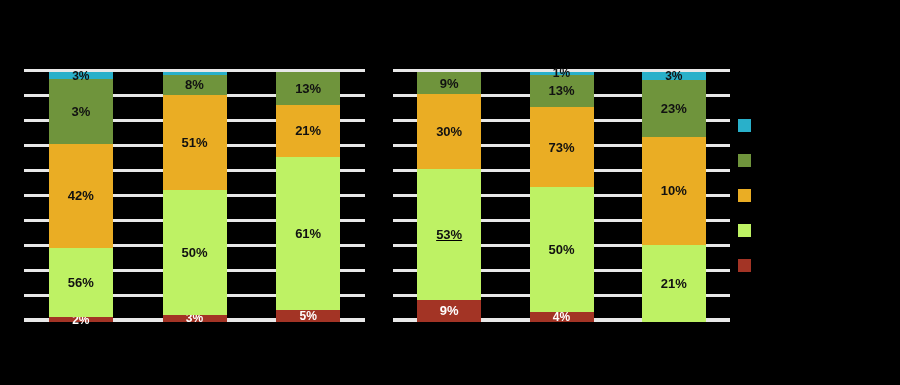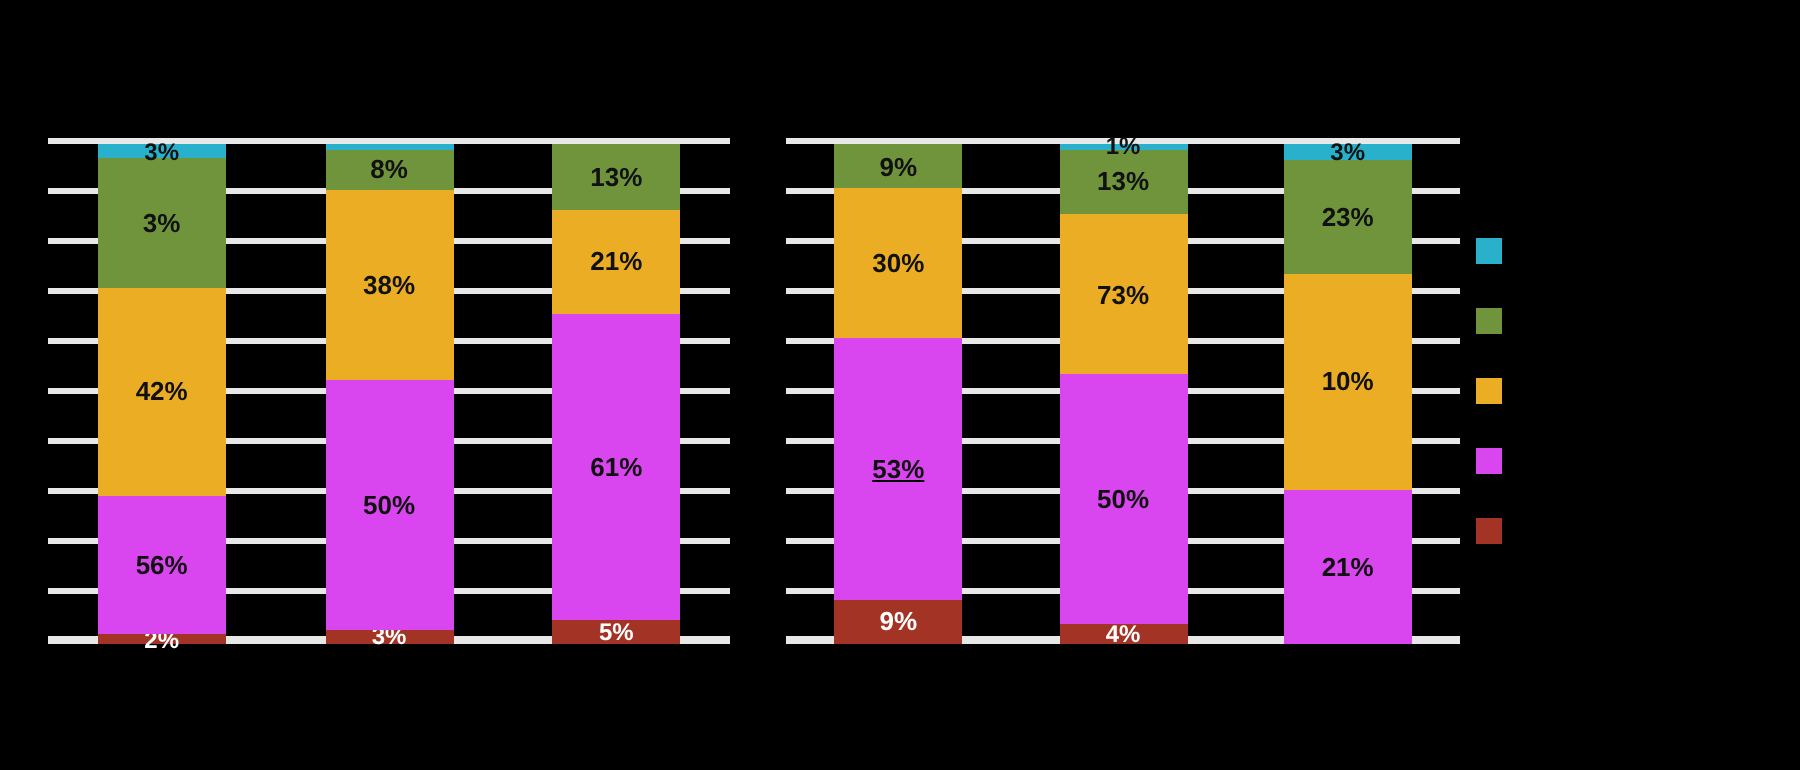--- a/index.html
+++ b/index.html
@@ -85,21 +85,21 @@
     white-space: nowrap;
     color: #111111;
   }
   .seg-label.light { color: #ffffff; }
   .seg-label.tiny  { font-size: 12px; }
 
   
   .s-blue   { background: #29b0ca; }
   .s-green  { background: #6f943c; }
   .s-amber  { background: #eaad24; }
-  .s-orange { background: #d946ef; }
+  .s-orange { background: #bef264; }
   .s-red    { background: #a33425; }
 
   
   .cat-label {
     position: absolute;
     top: 256px;
     text-align: center;
     font-size: 11px;
     color: #000000;
     line-height: 1.25;
@@ -226,21 +226,21 @@
           </div>
         </div>
         <div class="bar" style="left: 138.5px; width: 64px;">
           <div class="seg s-red" style="height: 3%;">
             <span class="seg-label light tiny" style="position: absolute; left: 50%; transform: translateX(-50%); top: 50%; margin-top: -6px;">3%</span>
           </div>
           <div class="seg s-orange" style="height: 50%;">
             <span class="seg-label">50%</span>
           </div>
           <div class="seg s-amber" style="height: 38%;">
-            <span class="seg-label">38%</span>
+            <span class="seg-label">51%</span>
           </div>
           <div class="seg s-green" style="height: 8%;">
             <span class="seg-label">8%</span>
           </div>
           <div class="seg s-blue" style="height: 1%;"></div>
         </div>
         <div class="bar" style="left: 252.167px; width: 64px;">
           <div class="seg s-red" style="height: 5%;">
             <span class="seg-label light tiny">5%</span>
           </div>

